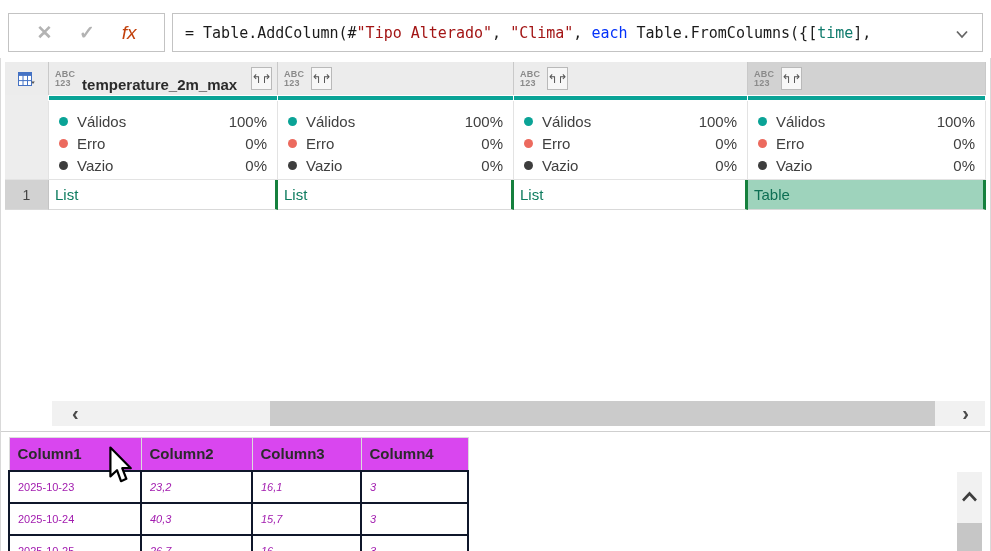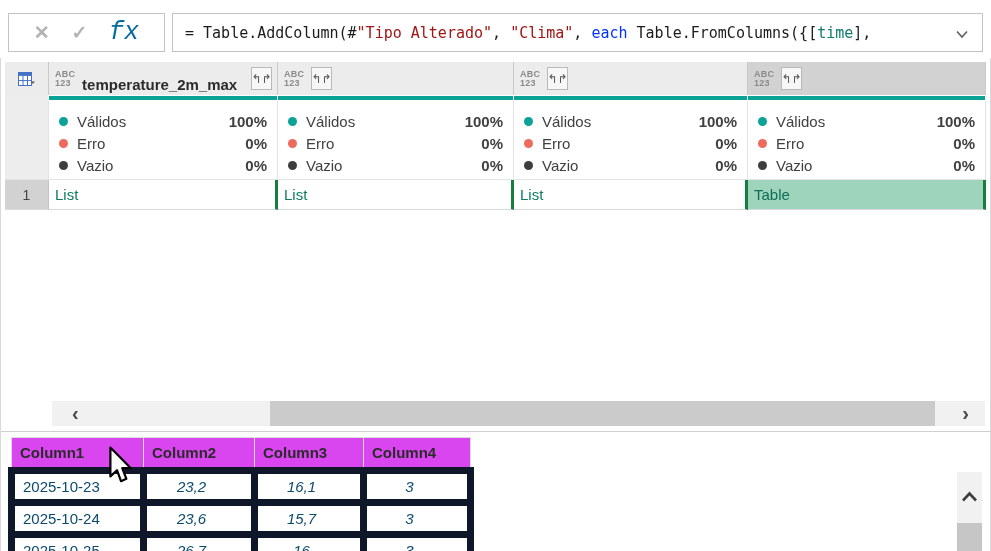--- a/index.html
+++ b/index.html
@@ -15,21 +15,21 @@
     pointer-events: none;
   }
   
   #formula-row { position: absolute; left: 0; top: 0; width: 991px; height: 58px; background: #fff; }
   #fx-box {
     position: absolute; left: 8px; top: 13px; width: 157px; height: 39px;
     border: 1px solid #c3c3c3; background: #fff;
     display: flex; align-items: center; justify-content: space-around; padding: 0 14px;
   }
   .icon-x, .icon-check { color: #b3b3b3; font-size: 19px; font-weight: bold; }
-  .icon-fx { color: #0369a1; font-size: 25px; font-style: italic; font-family: Liberation Mono, monospace; }
+  .icon-fx { color: #c2410c; font-size: 19px; font-style: italic; font-family: Liberation Sans, sans-serif; }
   #formula-box {
     position: absolute; left: 172px; top: 13px; width: 811px; height: 39px;
     border: 1px solid #c3c3c3; background: #fff;
     display: flex; align-items: center; padding: 0 34px 0 12px;
   }
   #formula-text {
     font-family: "DejaVu Sans Mono", "Liberation Mono", monospace;
     font-size: 15px; white-space: pre; overflow: hidden;
   }
   #formula-chevron { position: absolute; right: 12px; top: 12px; }
@@ -57,21 +57,21 @@
   .teal-cell .bar { height: 4px; background: #0aa396; }
   .teal-cell.corner { background: #ededed; }
   .qcell {
     height: 79px; background: #fff; border-right: 1px solid #e3e3e3;
     border-bottom: 1px solid #e3e3e3; padding: 9px 10px 0 10px; font-size: 15px; color: #404040;
   }
   .qcell.corner { background: #ededed; }
   .qline { display: flex; align-items: center; height: 22px; }
   .qdot { width: 9px; height: 9px; border-radius: 50%; margin-right: 9px; flex: none; }
   .qlabel { flex: 1; }
-  .qpct { text-align: right; font-weight: bold; }
+  .qpct { text-align: right; }
   .dcell {
     height: 30px; background: #fff; border-right: 3px solid #15803d;
     border-bottom: 1px solid #d9d9d9; display: flex; align-items: center;
     padding: 0 6px; font-size: 15px;
   }
   .dcell .link-text { color: #0e7c5f; }
   .dcell.rownum {
     background: #d2d2d2; justify-content: center; color: #444;
     font-size: 14px; padding: 0; border-right: 1px solid #c4c4c4;
   }
@@ -88,24 +88,24 @@
   #hs-right { right: 16px; }
   #pane-divider { position: absolute; left: 0; top: 431px; width: 991px; height: 0; border-top: 1px solid #cfcfcf; }
   
   #preview { position: absolute; left: 8px; top: 437px; }
   #preview table { border-collapse: collapse; table-layout: fixed; }
   #preview th {
     background: #d946ef; border: 1px solid #dcdcdc; font-weight: bold;
     font-size: 15px; color: #2b2b2b; text-align: left; height: 33px; padding: 0 8px;
   }
   #preview td {
-    border: 7px solid #0f172a; font-size: 15px; color: #0c4a6e;
+    border: 2px solid #0f172a; font-size: 11px; color: #a21caf;
     height: 32px; padding: 0 8px; background: #fff;
   }
-  #preview td.num { font-style: italic; text-align: center; padding-right: 23px; }
+  #preview td.num { font-style: italic; text-align: left; padding-right: 23px; }
   
   #vscroll { position: absolute; left: 957px; top: 472px; width: 25px; height: 79px; background: #f1f1f1; }
   #vscroll .vthumb { position: absolute; left: 0; top: 51px; width: 25px; height: 40px; background: #c6c6c6; }
   #vscroll .vchevron { position: absolute; left: 4px; top: 17px; }
   
   #cursor { position: absolute; left: 108px; top: 446px; pointer-events: none; }
 </style>
 </head>
 <body>
 
@@ -296,21 +296,21 @@
       </thead>
     <tbody id="preview-body">
         <tr>
           <td class="">2025-10-23</td>
           <td class="num">23,2</td>
           <td class="num">16,1</td>
           <td class="num">3</td>
         </tr>
         <tr>
           <td class="">2025-10-24</td>
-          <td class="num">23,6</td>
+          <td class="num">40,3</td>
           <td class="num">15,7</td>
           <td class="num">3</td>
         </tr>
         <tr>
           <td class="">2025-10-25</td>
           <td class="num">26,7</td>
           <td class="num">16</td>
           <td class="num">3</td>
         </tr>
       </tbody>

